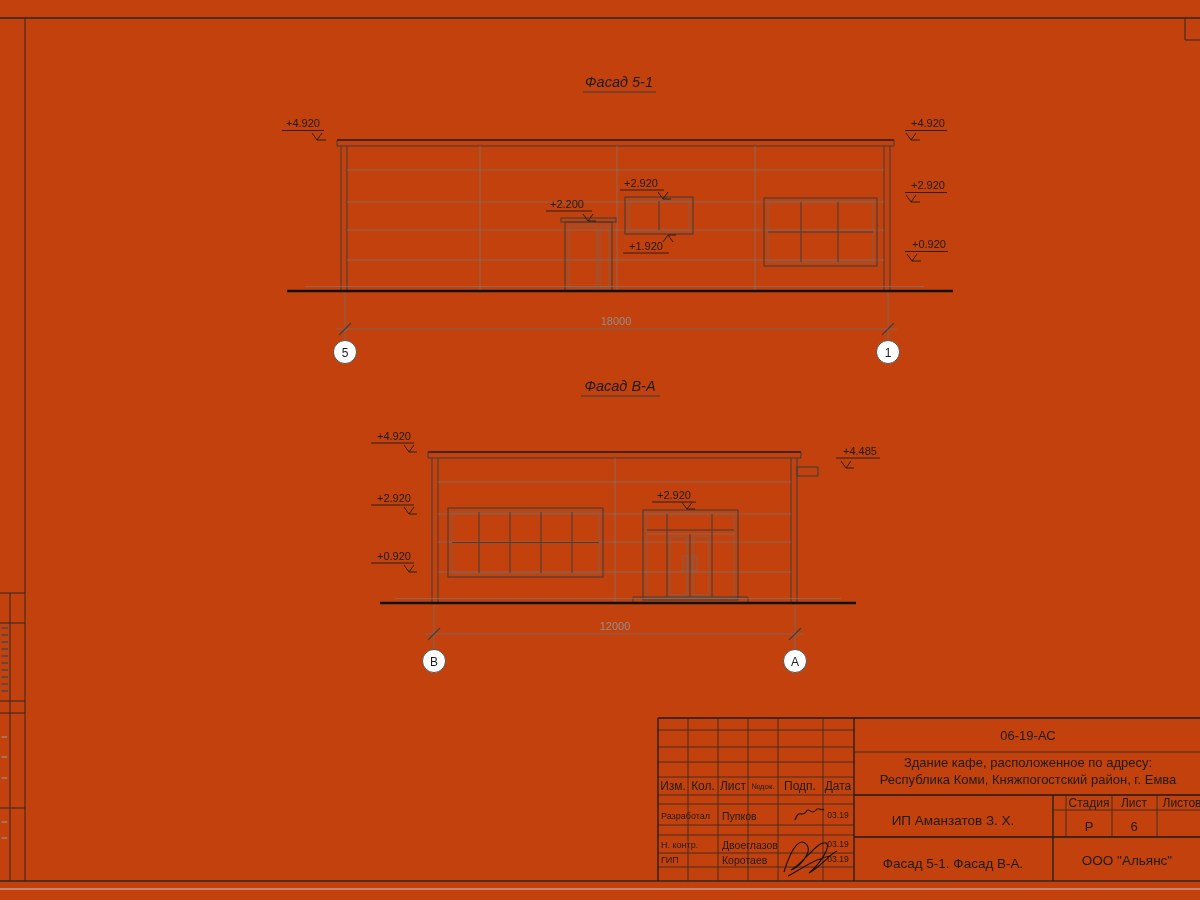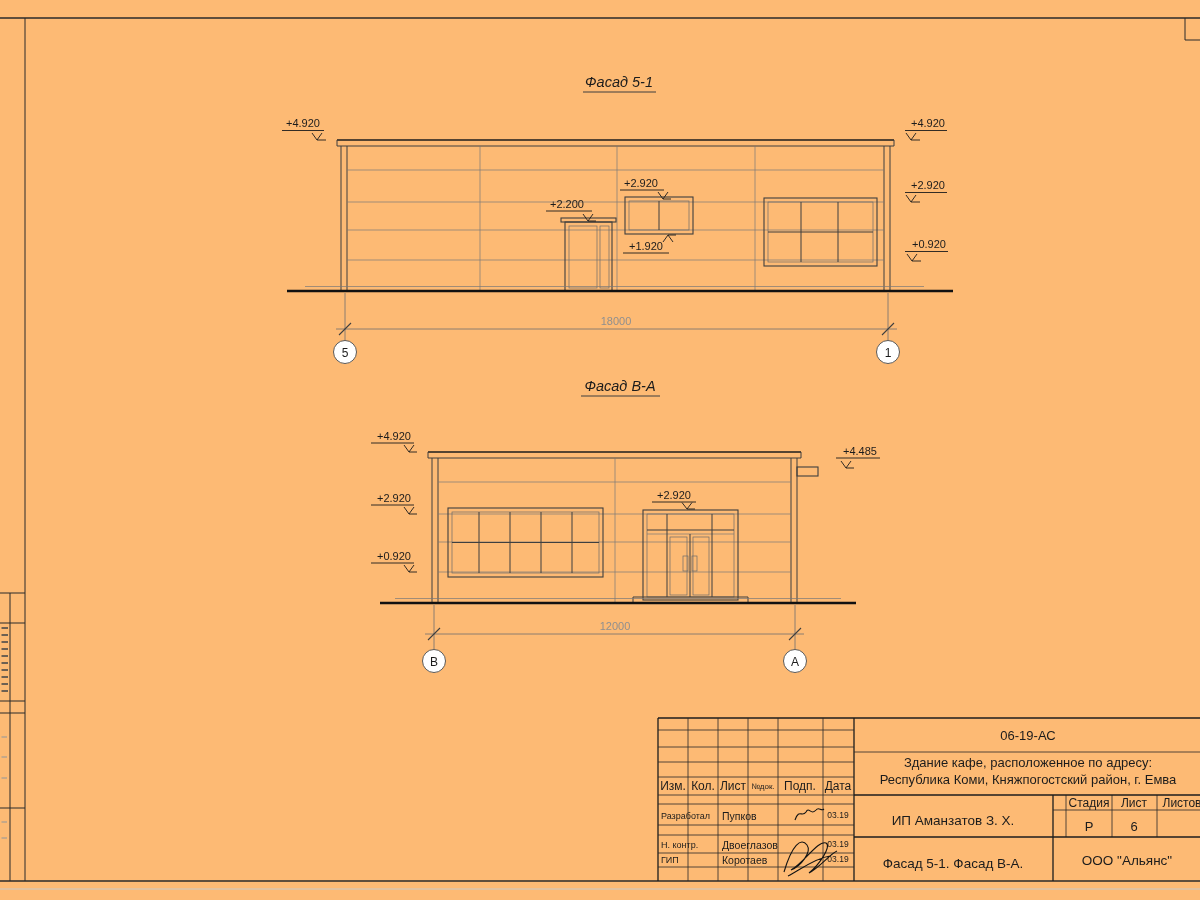--- a/index.html
+++ b/index.html
@@ -1,16 +1,16 @@
 <!DOCTYPE html>
 <html><head>
 <meta charset="utf-8">
 <style>
   html,body{margin:0;padding:0;background:#ffffff;}
-  .sheet{position:relative;width:1200px;height:900px;background:#fdba74;overflow:hidden;
+  .sheet{position:relative;width:1200px;height:900px;background:#c2410c;overflow:hidden;
          font-family:"Liberation Sans",sans-serif;}
   svg{position:absolute;left:0;top:0;}
   svg text{font-family:"Liberation Sans",sans-serif;fill:#1c1c1c;}
   .t-title{font-size:14.5px;font-style:italic;}
   .t-level{font-size:11px;}
   .t-dim{font-size:11px;fill:#8f8f8f;}
   .t-axis{font-size:12px;}
   .t-tb-big{font-size:13px;}
   .t-tb-big2{font-size:13.5px;}
   .t-tb-col{font-size:12px;}

